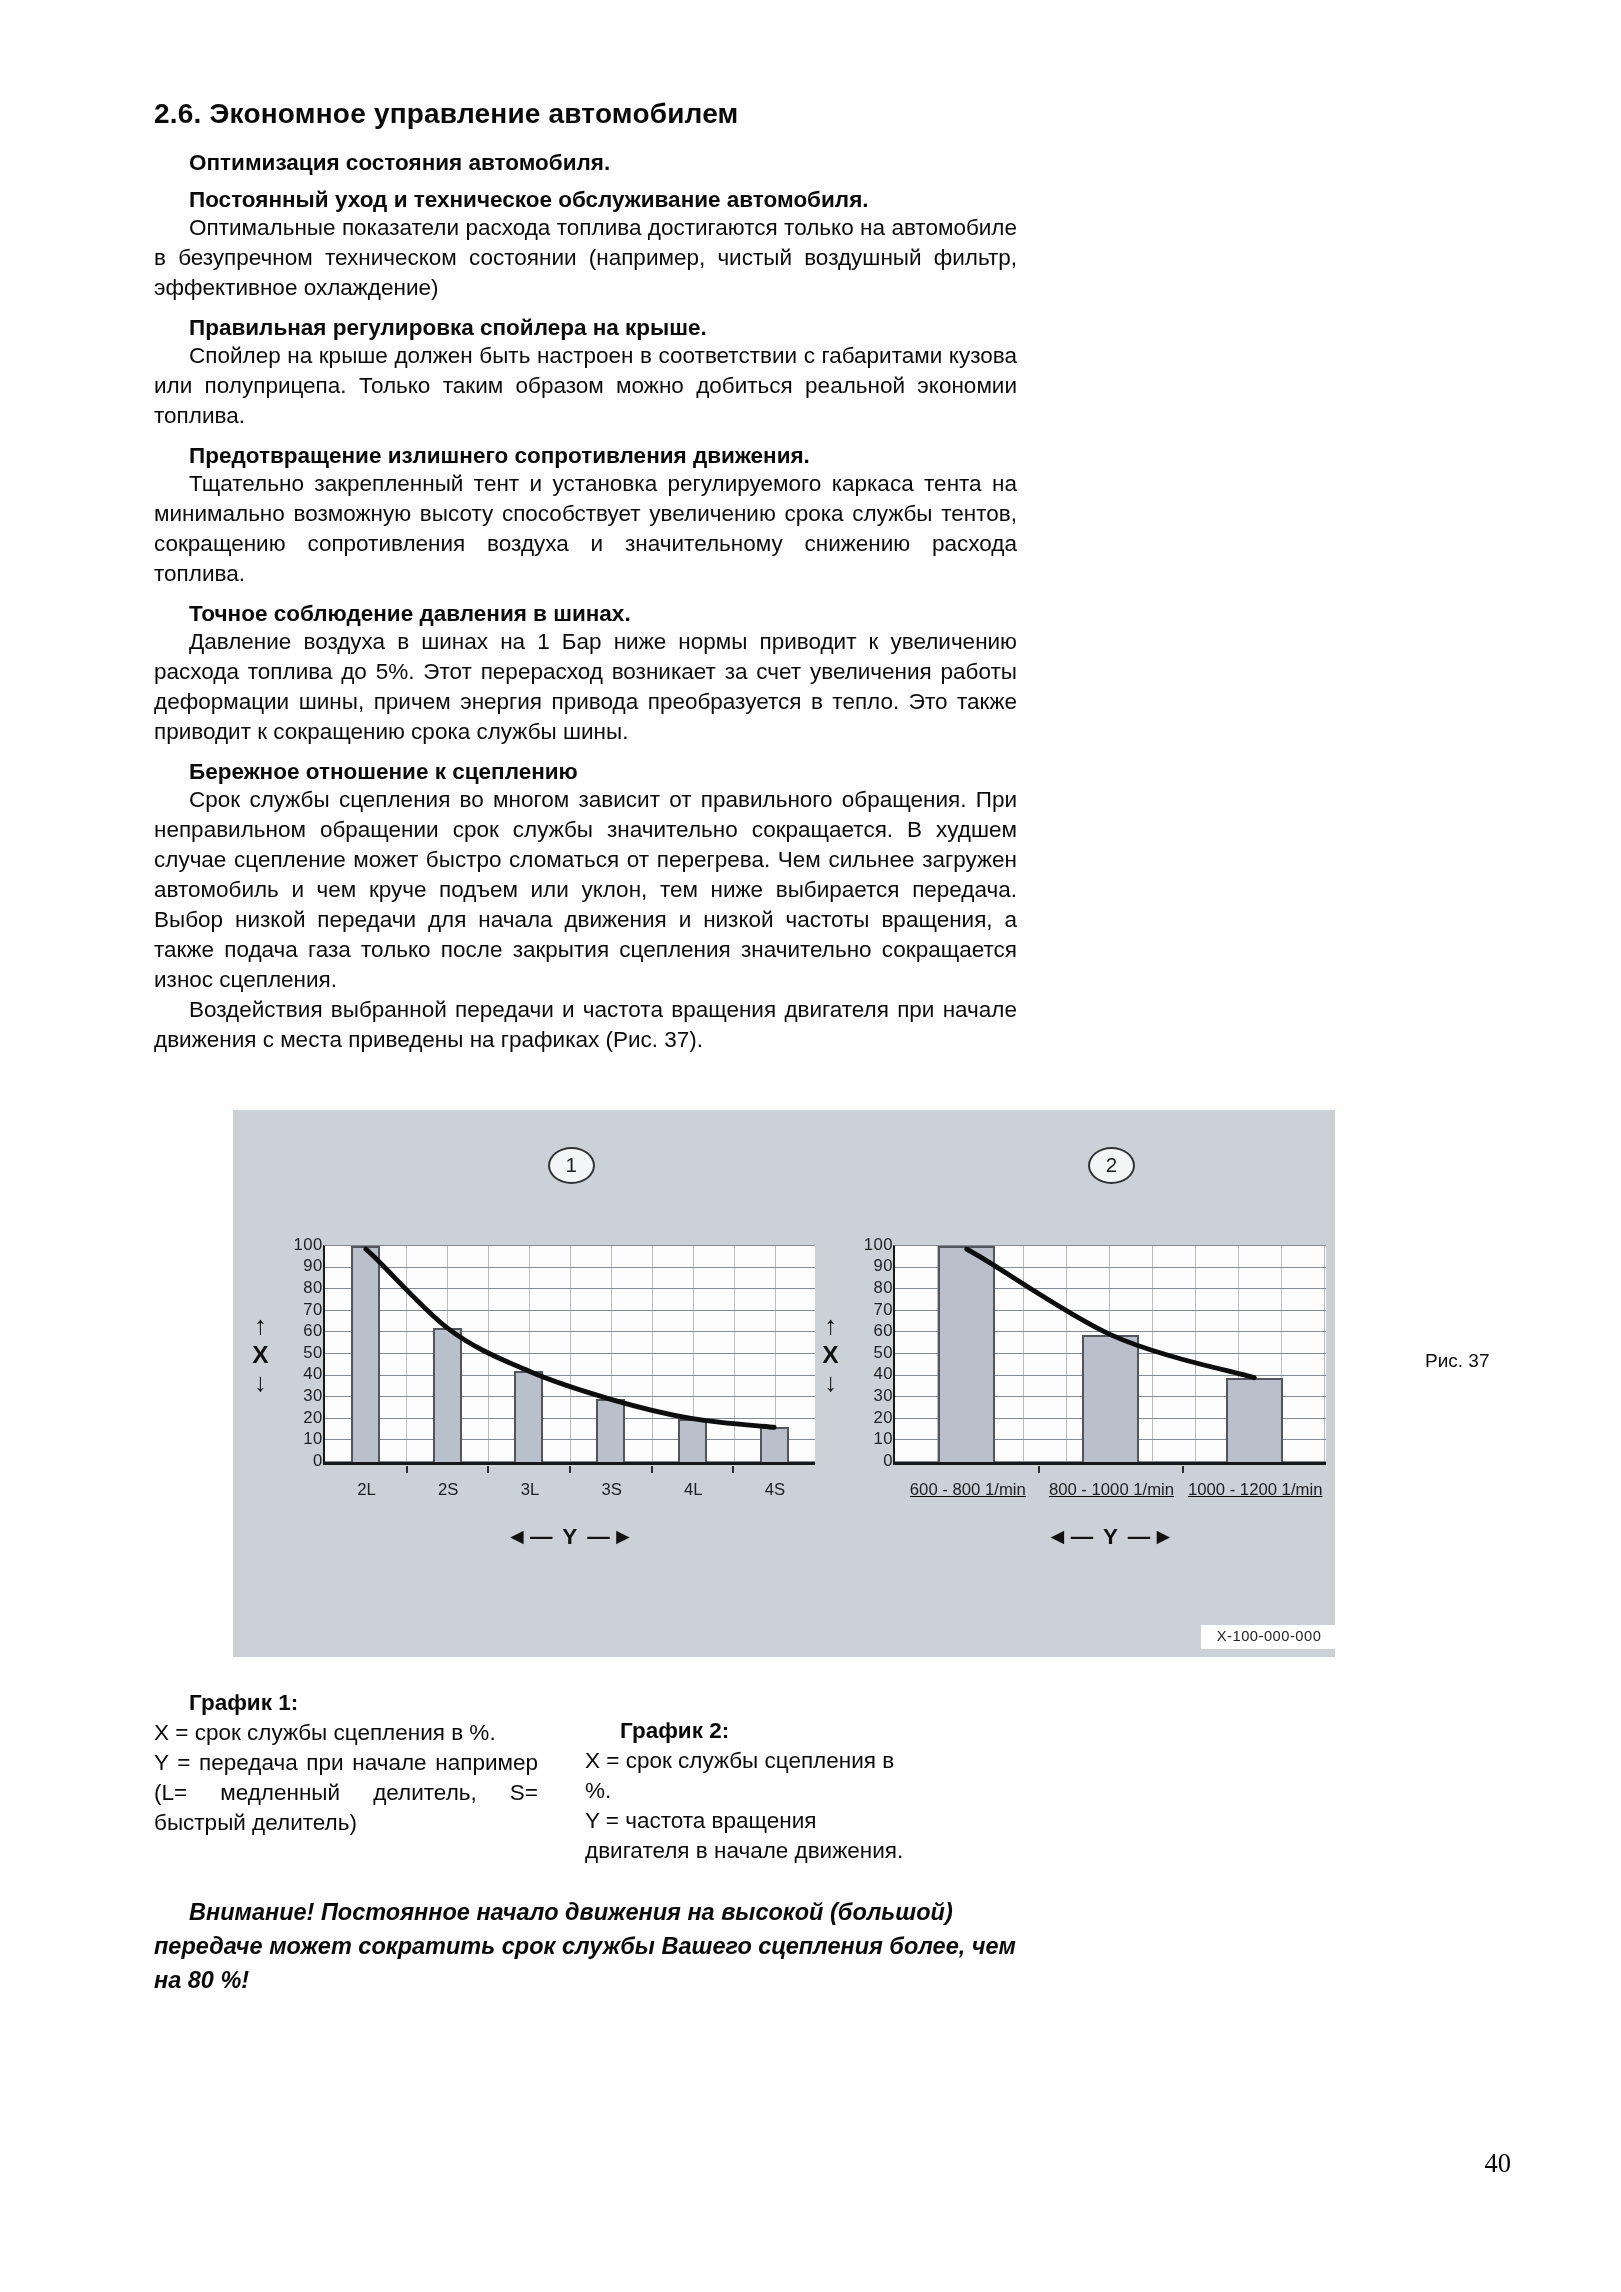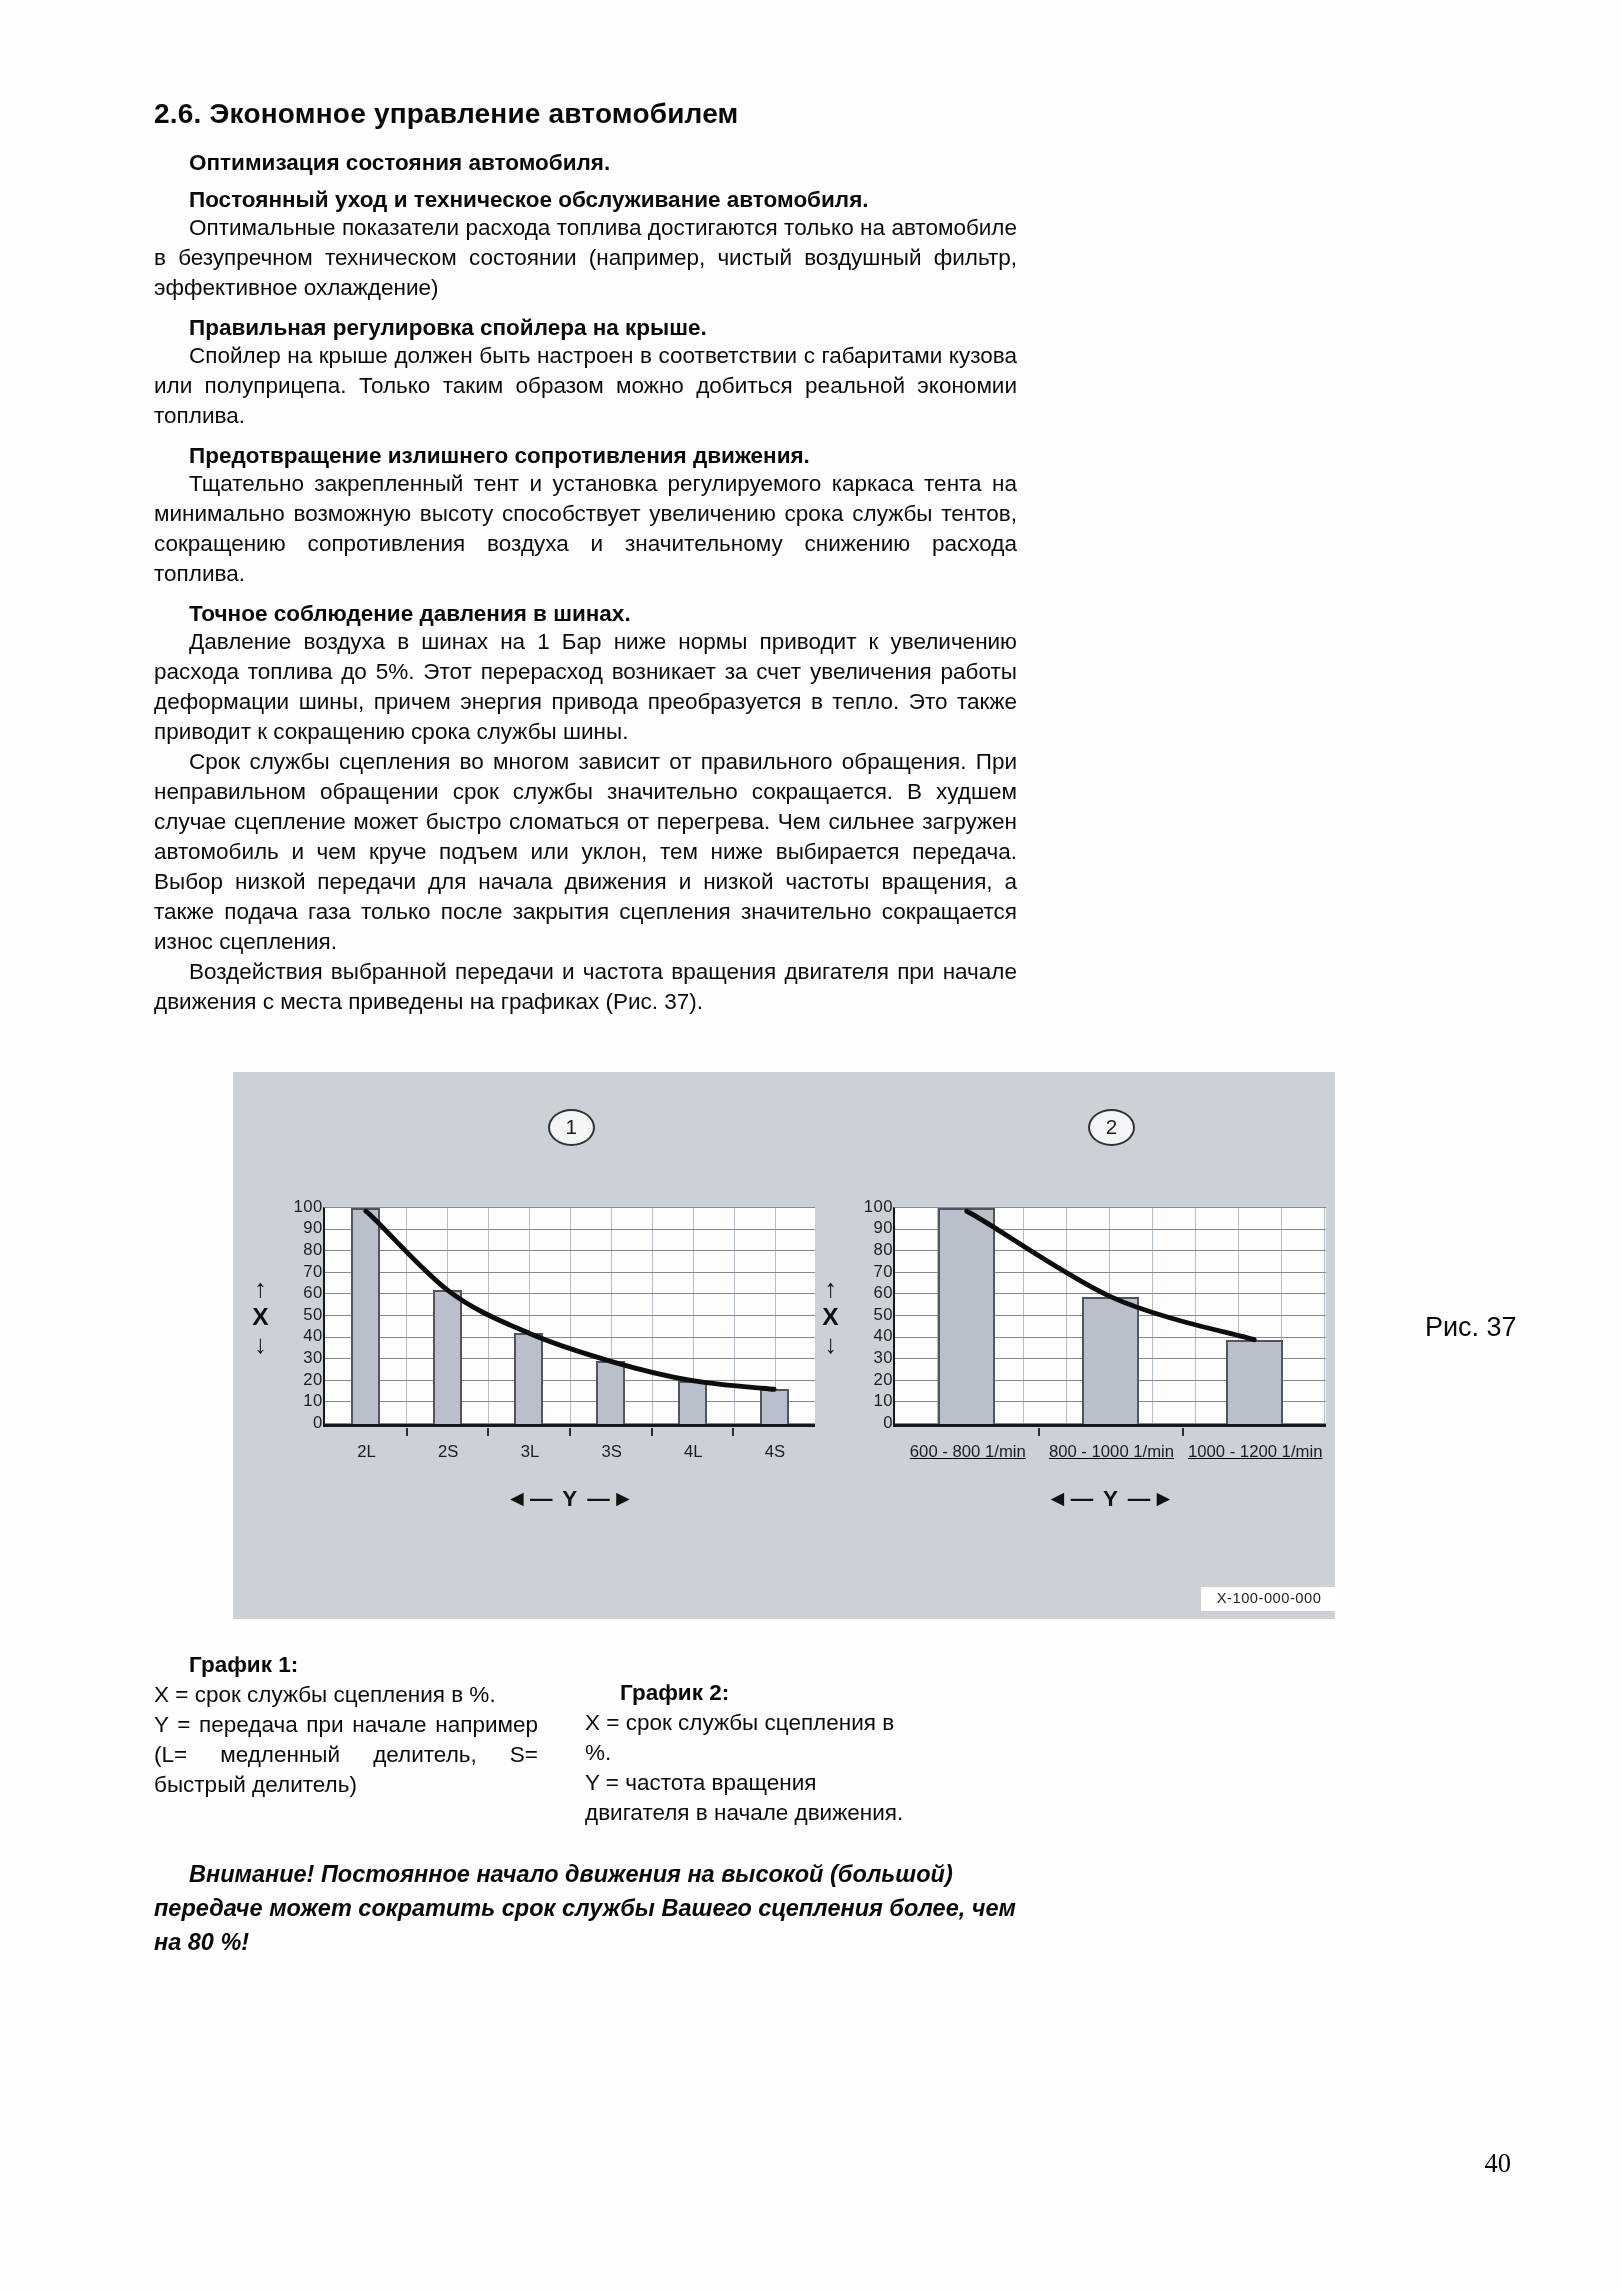--- a/index.html
+++ b/index.html
@@ -12,21 +12,21 @@
   .text-col { width:863px; }
   h1.doc-title { font-size:28px; font-weight:bold; margin:0 0 19.6px 0; letter-spacing:0.2px; }
   h3.sub { font-size:22.5px; font-weight:bold; margin:11.8px 0 0 0; text-indent:35px; }
   p.body { font-size:22.5px; line-height:30px; text-align:justify; text-indent:35px; }
   
   .figure-row { display:flex; align-items:flex-start; margin-top:55px; }
   .figure {
     position:relative; margin-left:79px; width:1102px; height:547px;
     background:#ccd1d8; flex:0 0 auto;
   }
-  .fig-caption { font-size:27px; margin-left:90px; margin-top:240px; white-space:nowrap; }
+  .fig-caption { font-size:19px; margin-left:90px; margin-top:240px; white-space:nowrap; }
   .chart { position:absolute; top:37px; }
   .chart-1 { left:9.8px; }
   .chart-2 { left:580px; }
   .chart-badge {
     position:absolute; top:0; width:43px; height:33px; border:2px solid #303236;
     border-radius:50%; background:#f4f5f6; display:flex; align-items:center; justify-content:center;
     font-size:20.6px; color:#1b1c1e;
   }
   .mid { display:flex; margin-top:98px; align-items:stretch; }
   .xcol { width:35px; display:flex; flex-direction:column; align-items:center; justify-content:center; color:#111; }
@@ -97,20 +97,21 @@
 
       <h3 class="sub">Правильная регулировка спойлера на крыше.</h3>
       <p class="body">Спойлер на крыше должен быть настроен в соответствии с габаритами кузова или полуприцепа. Только таким образом можно добиться реальной экономии топлива.</p>
 
       <h3 class="sub">Предотвращение излишнего сопротивления движения.</h3>
       <p class="body">Тщательно закрепленный тент и установка регулируемого каркаса тента на минимально возможную высоту способствует увеличению срока службы тентов, сокращению сопротивления воздуха и значительному снижению расхода топлива.</p>
 
       <h3 class="sub">Точное соблюдение давления в шинах.</h3>
       <p class="body">Давление воздуха в шинах на 1 Бар ниже нормы приводит к увеличению расхода топлива до 5%. Этот перерасход возникает за счет увеличения работы деформации шины, причем энергия привода преобразуется в тепло. Это также приводит к сокращению срока службы шины.</p>
 
+      <h3 class="sub">Бережное отношение к сцеплению</h3>
       <p class="body">Срок службы сцепления во многом зависит от правильного обращения. При неправильном обращении срок службы значительно сокращается. В худшем случае сцепление может быстро сломаться от перегрева. Чем сильнее загружен автомобиль и чем круче подъем или уклон, тем ниже выбирается передача. Выбор низкой передачи для начала движения и низкой частоты вращения, а также подача газа только после закрытия сцепления значительно сокращается износ сцепления.</p>
       <p class="body">Воздействия выбранной передачи и частота вращения двигателя при начале движения с места приведены на графиках (Рис. 37).</p>
     </div>
 
     <div class="figure-row">
       <div class="figure">
         <div class="chart chart-1">
             <div class="chart-badge" style="left: 305px;">1</div>
             <div class="mid">
               <div class="xcol">

